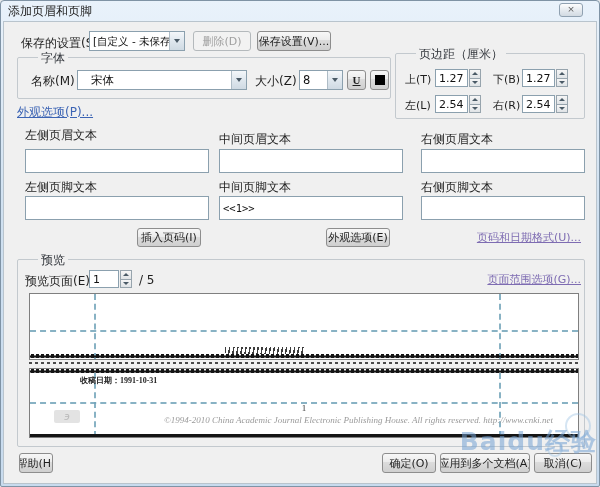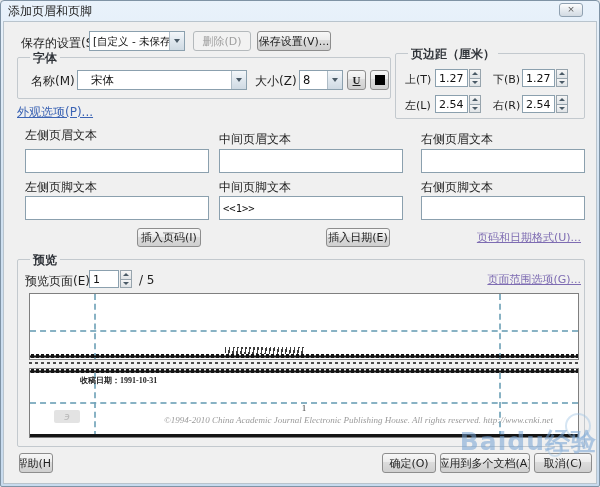--- a/index.html
+++ b/index.html
@@ -15,22 +15,22 @@
                background:linear-gradient(#fdfdfd,#e6ebf0 50%,#d2dae2);
                border:1px solid #90a1b1; border-radius:3px; font-size:9px; line-height:11px;
                color:#5a5a5a; text-align:center; cursor:pointer; }
   .body-bg { position:absolute; left:2px; top:20px; right:2px; bottom:2px;
              background:#f0f0f0; border:1px solid #b9c4cd; }
 
   .lbl { position:absolute; font-size:12px; color:#1e1e1e; white-space:nowrap; }
   .lbl-sm { font-size:11px; }
 
   .groupbox { position:absolute; border:1px solid #c3c9ce; border-radius:2px; }
-  .group-label { position:absolute; top:-8px; left:12px; background:#f0f0f0; padding:0 3px;
-                 font-size:12px; color:#30343a; white-space:nowrap;font-weight:bold; }
+  .group-label { position:absolute; top:-8px; left:20px; background:#f0f0f0; padding:0 3px;
+                 font-size:12px; color:#30343a; white-space:nowrap; }
 
   .btn { position:absolute; background:linear-gradient(#f7f7f7,#ebebeb 45%,#dcdcdc 46%,#cfcfcf);
          border:1px solid #8d8d8d; border-radius:3px; font-size:11px; color:#1e1e1e;
          text-align:center; cursor:pointer; font-family:inherit;
          display:flex; align-items:center; justify-content:center; white-space:nowrap; overflow:hidden; }
   .btn.disabled { background:#f2f2f2; border-color:#b4b9bc; color:#9f9f9f; cursor:default; }
 
   .combo { position:absolute; background:#fff; border:1px solid #8ba0ae; display:flex; height:20px; }
   .combo-text { flex:1; font-size:10.5px; line-height:18px; padding-left:3px; color:#111;
                 white-space:nowrap; overflow:hidden; }
@@ -187,21 +187,21 @@
   <span class="lbl" style="left:24px; top:178px;">左侧页脚文本</span>
   <span class="lbl" style="left:420px; top:178px;">右侧页脚文本</span>
   <input class="tb" style="left: 24px; top: 195px; width: 184px; height: 24px;">
   <input class="tb" style="left: 218px; top: 195px; width: 184px; height: 24px; font-family: &quot;DejaVu Sans Mono&quot;, monospace; font-size: 10.5px;" value="&lt;&lt;1&gt;&gt;">
   <input class="tb" style="left: 420px; top: 195px; width: 164px; height: 24px;">
 
   <div class="btn" style="left:136px; top:227px; width:64px; height:19px;">
     <span>插入页码(I)</span>
   </div>
   <div class="btn" style="left:325px; top:227px; width:64px; height:19px;">
-    <span>插入日期(E)</span>
+    <span>外观选项(E)</span>
   </div>
   <span class="link link-purple" style="right:18px; top:229px;">页码和日期格式(U)...</span>
 
   <div class="groupbox" style="left:16px; top:258px; width:568px; height:188px;">
     <span class="group-label">预览</span>
   </div>
   <span class="lbl" style="left:24px; top:272px;">预览页面(E)</span>
   <input class="tb" style="left: 88px; top: 269px; width: 30px; height: 18px;" value="1">
   <div class="spin" style="left:119px; top:269px; height:18px;">
     <span>

